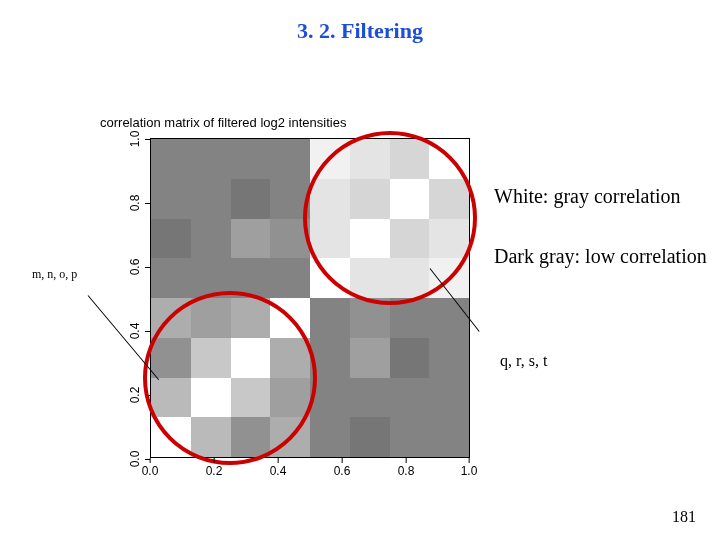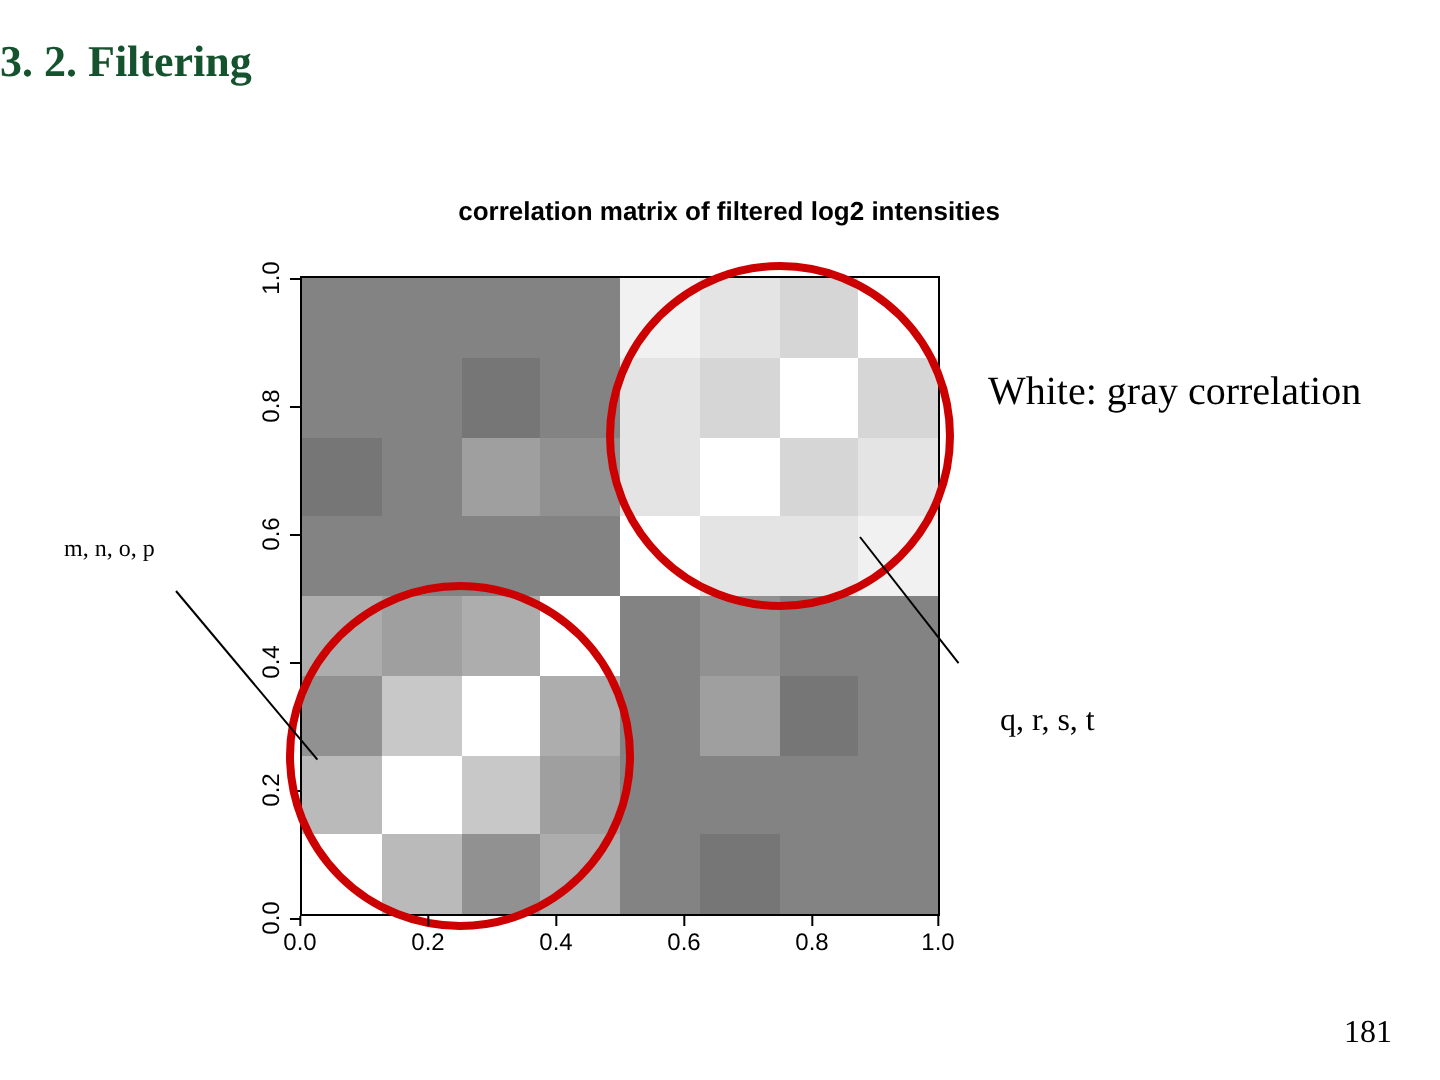--- a/index.html
+++ b/index.html
@@ -1,20 +1,20 @@
 <!DOCTYPE html>
 <html><head>
 <meta charset="utf-8">
 <style>
 html,body{margin:0;padding:0;width:720px;height:540px;background:#fff;font-family:"Times New Roman",Times,serif;color:#000;overflow:hidden}
 .slide{position:relative;width:720px;height:540px}
-.section-title{position:absolute;top:18px;left:0;width:720px;font-size:22px;font-weight:bold;color:#14532d}
+.section-title{position:absolute;top:18px;left:0;width:720px;text-align:center;font-size:22px;font-weight:bold;color:#1d4ed8}
 .subtitle{position:absolute;top:56px;left:0;width:720px;text-align:center;font-size:20px}
 .chart-wrap{position:absolute;top:98px;left:100px;width:400px;height:400px}
-.chart-title{position:absolute;top:0;left:0;width:400px;text-align:right;font-family:Arial,Helvetica,sans-serif;font-weight:bold;font-size:13px;line-height:15px}
+.chart-title{position:absolute;top:17px;left:0;width:400px;text-align:left;font-family:Arial,Helvetica,sans-serif;font-weight:normal;font-size:13px;line-height:15px}
 .plot-area{position:absolute;top:40px;left:50px;width:320px;height:320px;box-sizing:border-box;border:1px solid #000;background:#fff}
 .grid{position:absolute;top:0;left:0;width:318px;height:318px;display:grid;grid-template-columns:repeat(8,1fr);grid-template-rows:repeat(8,1fr)}
 .grid div{width:100%;height:100%}
 .oval{position:absolute;border:4px solid #cc0000;border-radius:50% 50% 50% 50%/50% 50% 50% 50%;background:transparent;box-sizing:border-box}
 .y-axis{position:absolute;top:40px;left:0;width:50px;height:320px}
 .y-tick{position:absolute;right:6px;font-family:Arial,Helvetica,sans-serif;font-size:12px;transform:translateY(50%)}
 .y-tick:before{content:"";position:absolute;right:-6px;top:50%;width:5px;border-top:1px solid #000}
 .y-tick span{display:inline-block;transform:rotate(-90deg);transform-origin:center}
 .x-axis{position:absolute;top:360px;left:50px;width:320px;height:34px}
 .x-tick{position:absolute;top:6px;font-family:Arial,Helvetica,sans-serif;font-size:12px;transform:translateX(-50%)}
@@ -120,20 +120,21 @@
     <div class="x-tick" style="left:0">0.0</div>
     <div class="x-tick" style="left:64px">0.2</div>
     <div class="x-tick" style="left:128px">0.4</div>
     <div class="x-tick" style="left:192px">0.6</div>
     <div class="x-tick" style="left:256px">0.8</div>
     <div class="x-tick" style="left:319px">1.0</div>
   </div>
 </div>
 
 <div class="legend-white">White: gray correlation</div>
+<div class="legend-dark">Dark gray: low correlation</div>
 
 <div class="label-mnop">m, n, o, p</div>
 <div class="label-qrst">q, r, s, t</div>
 
 <div class="line" style="left:88px;top:295px;width:110px;transform:rotate(50deg)"></div>
 <div class="line" style="left:430px;top:268px;width:80px;transform:rotate(52deg)"></div>
 
 <div class="page-num">181</div>
 
 </div>

